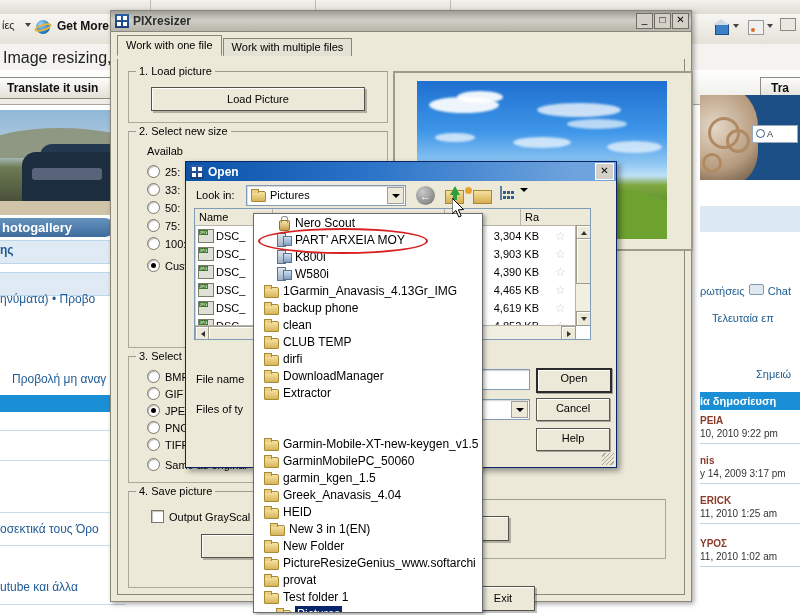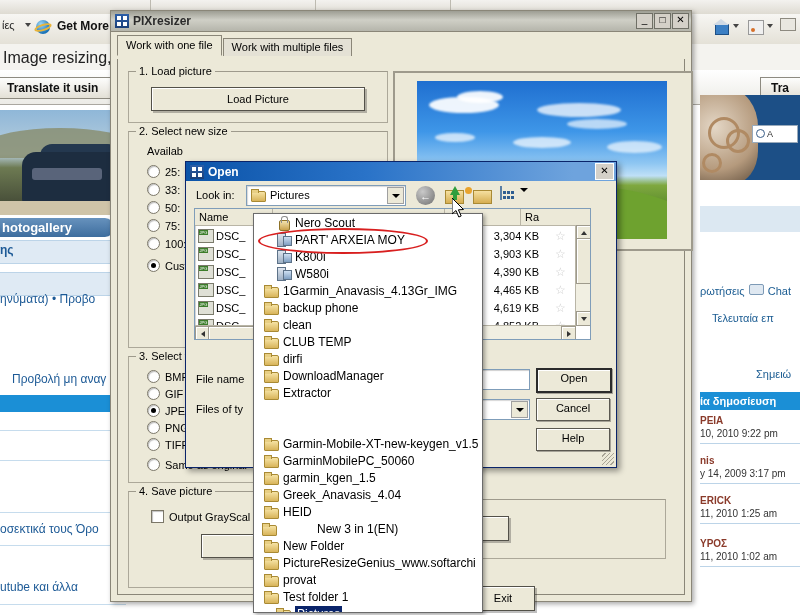--- a/index.html
+++ b/index.html
@@ -564,21 +564,21 @@
       <span class="lbl">garmin_kgen_1.5</span>
     </div>
     <div class="dd-row" style="top:272px;padding-left:10px;">
       <span class="folder-ico" style="margin-right:5px;"></span>
       <span class="lbl">Greek_Anavasis_4.04</span>
     </div>
     <div class="dd-row" style="top:289px;padding-left:10px;">
       <span class="folder-ico" style="margin-right:5px;"></span>
       <span class="lbl">HEID</span>
     </div>
-    <div class="dd-row" style="top:306px;padding-left:8px;gap:36px;">
+    <div class="dd-row" style="top:306px;padding-left:16px;">
       <span class="folder-ico" style="margin-right:5px;"></span>
       <span class="lbl">New 3 in 1(EN)</span>
     </div>
     <div class="dd-row" style="top:323px;padding-left:10px;">
       <span class="folder-ico" style="margin-right:5px;"></span>
       <span class="lbl">New Folder</span>
     </div>
     <div class="dd-row" style="top:340px;padding-left:10px;">
       <span class="folder-ico" style="margin-right:5px;"></span>
       <span class="lbl">PictureResizeGenius_www.softarchi</span>

